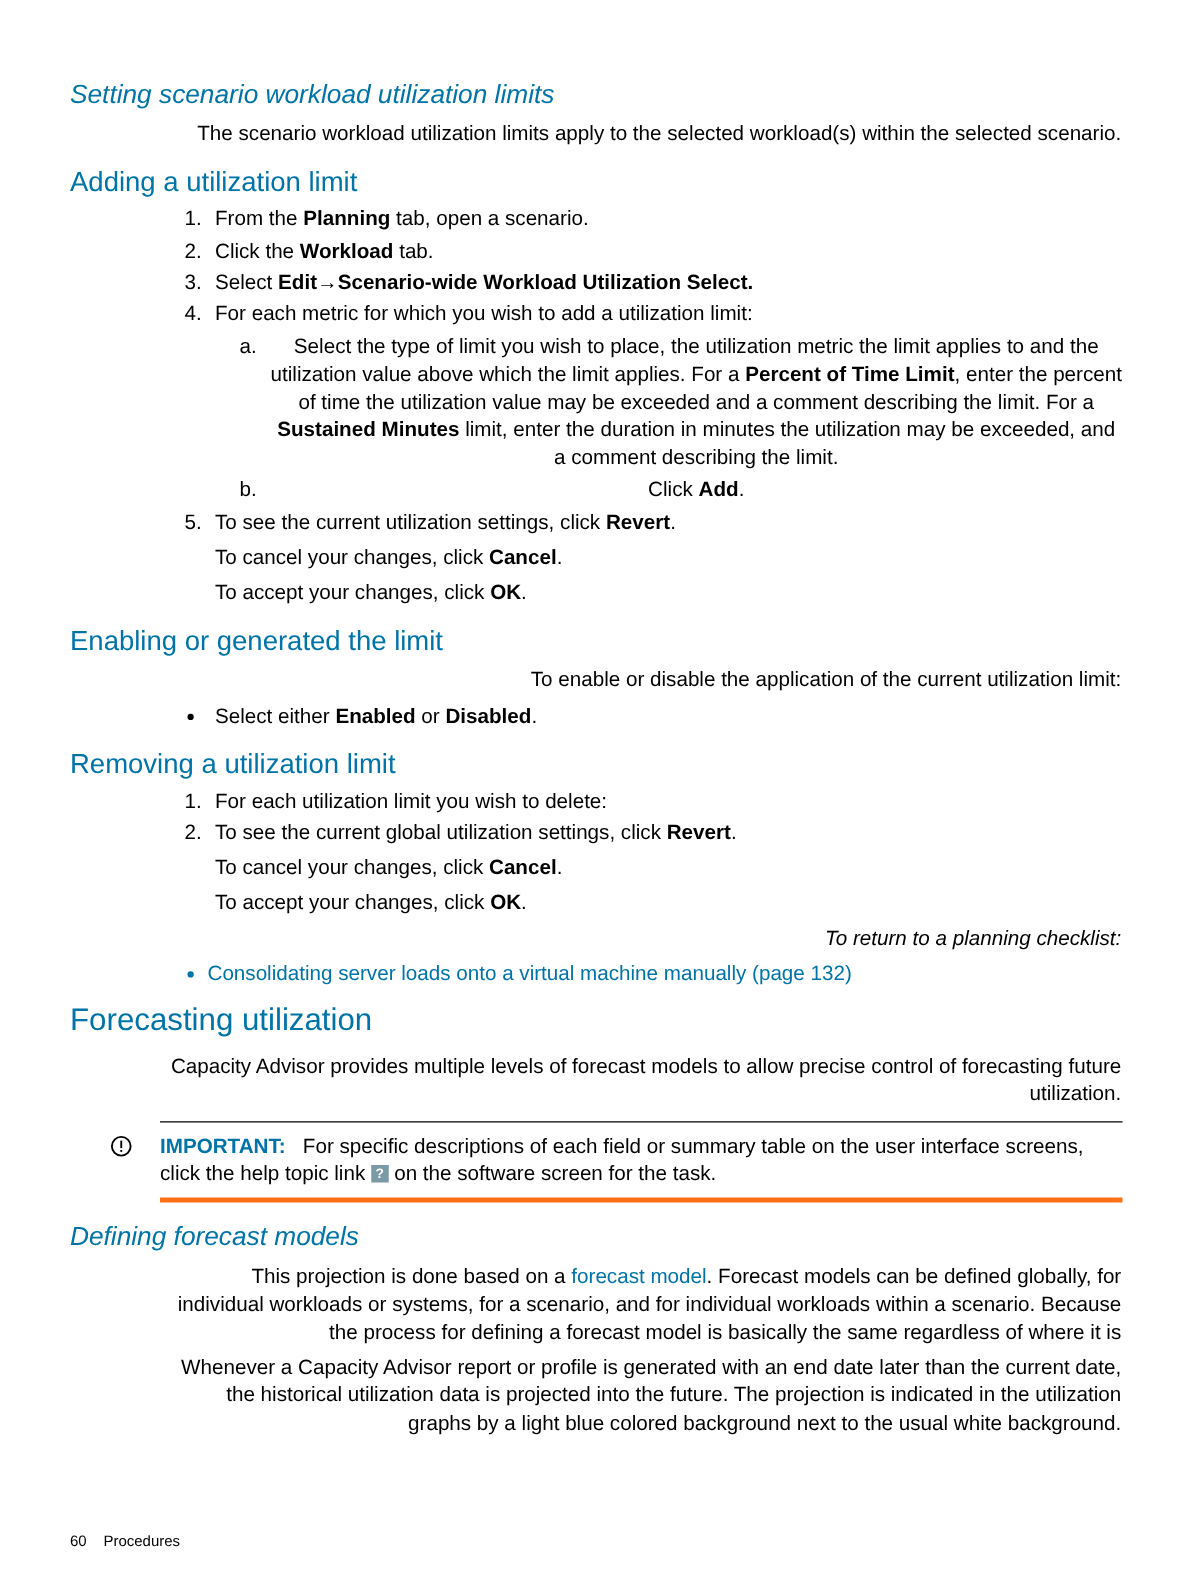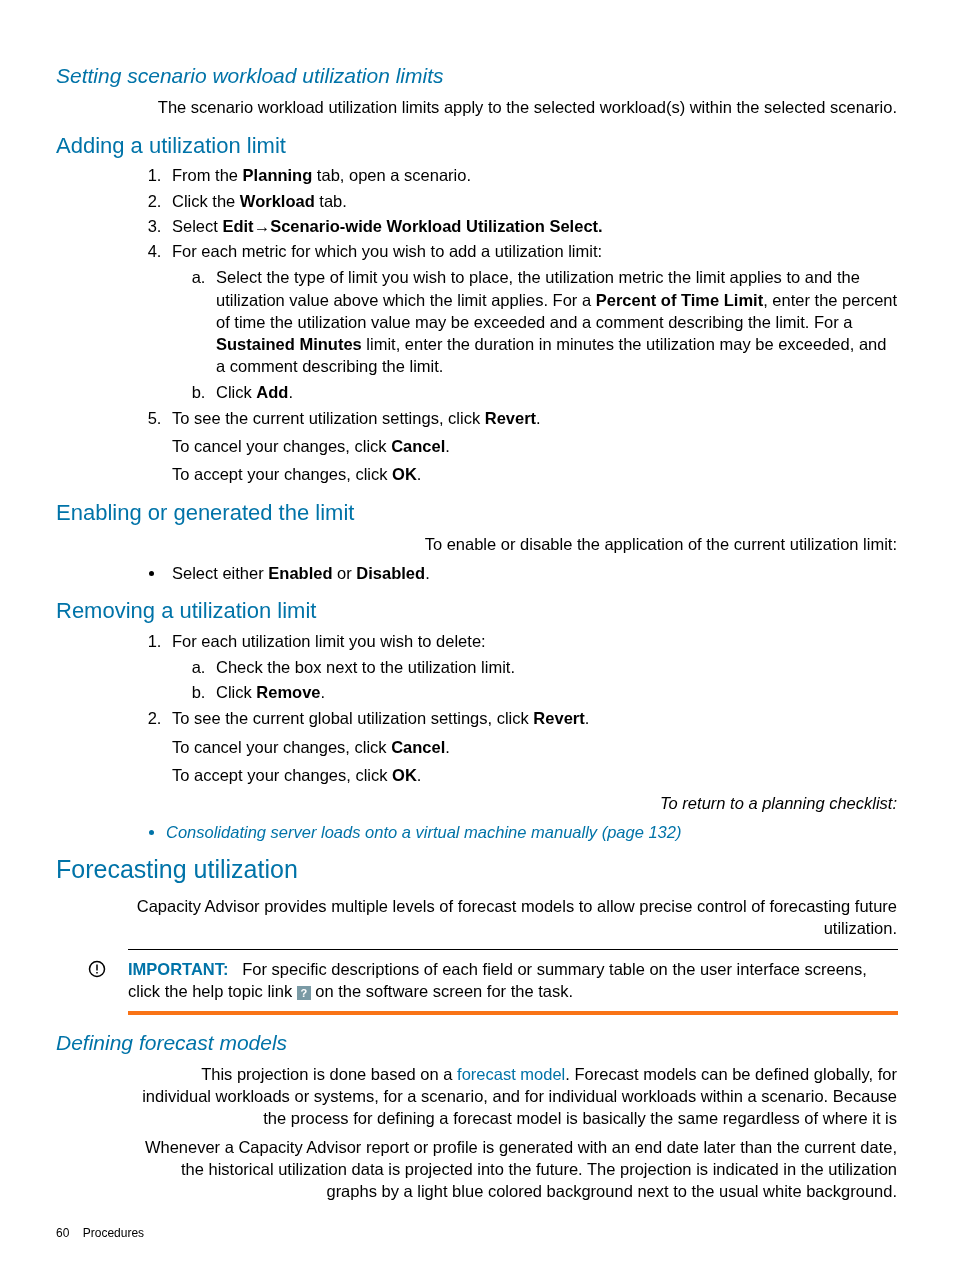--- a/index.html
+++ b/index.html
@@ -44,20 +44,21 @@
     padding-left: 38px;
   }
   ol.numbered > li {
     padding-left: 6px;
     margin: 3px 0;
   }
   ol.lettered {
     list-style-type: lower-alpha;
     margin: 4px 0 4px 0;
     padding-left: 38px;
+    text-align: center;
   }
   ol.lettered > li {
     padding-left: 6px;
     margin: 3px 0;
   }
   ul.bulleted {
     margin: 4px 0 4px 72px;
     padding-left: 38px;
   }
   ul.bulleted > li {
@@ -72,21 +73,21 @@
   }
   .link {
     color: #0073a8;
     cursor: pointer;
   }
   .link-bullets {
     margin: 4px 0 10px 72px;
     padding-left: 38px;
     color: #0073a8;
   }
-  .link-bullets li { margin: 3px 0; font-style: italic; }
+  .link-bullets li { margin: 3px 0; }
   .important-box {
     border-top: 1px solid #000;
     border-bottom: 4px solid #f97316;
     margin: 10px 0 14px 72px;
     padding: 8px 0 8px 0;
     position: relative;
   }
   .important-icon {
     position: absolute;
     left: -40px;
@@ -149,24 +150,20 @@
   <p>To enable or disable the application of the current utilization limit:</p>
 </div>
 <ul class="bulleted">
   <li><span>Select either </span><strong>Enabled</strong><span> or </span><strong>Disabled</strong><span>.</span></li>
 </ul>
 
 <h4 class="subsub">Removing a utilization limit</h4>
 <ol class="numbered">
   <li>
     <span>For each utilization limit you wish to delete:</span>
-    <ol class="lettered">
-      <li>Check the box next to the utilization limit.</li>
-      <li><span>Click </span><strong>Remove</strong><span>.</span></li>
-    </ol>
   </li>
   <li>
     <span>To see the current global utilization settings, click </span><strong>Revert</strong><span>.</span>
     <p class="sub-p"><span>To cancel your changes, click </span><strong>Cancel</strong><span>.</span></p>
     <p class="sub-p"><span>To accept your changes, click </span><strong>OK</strong><span>.</span></p>
   </li>
 </ol>
 
 <div class="body-indent">
   <p class="italic">To return to a planning checklist:</p>

